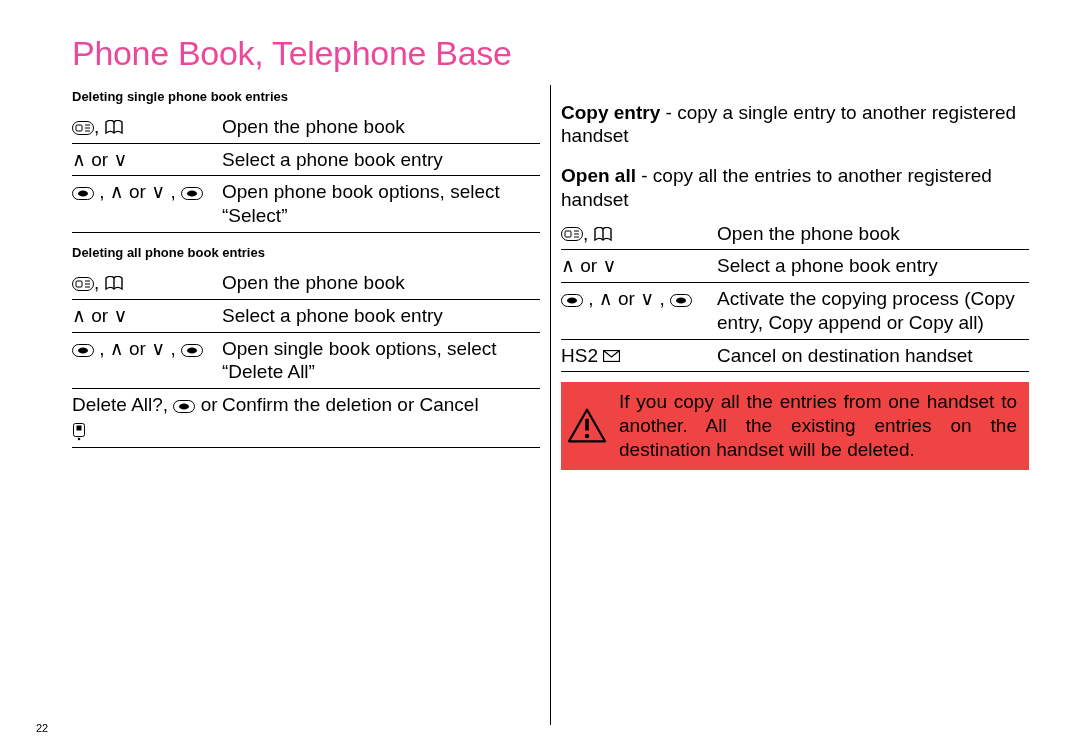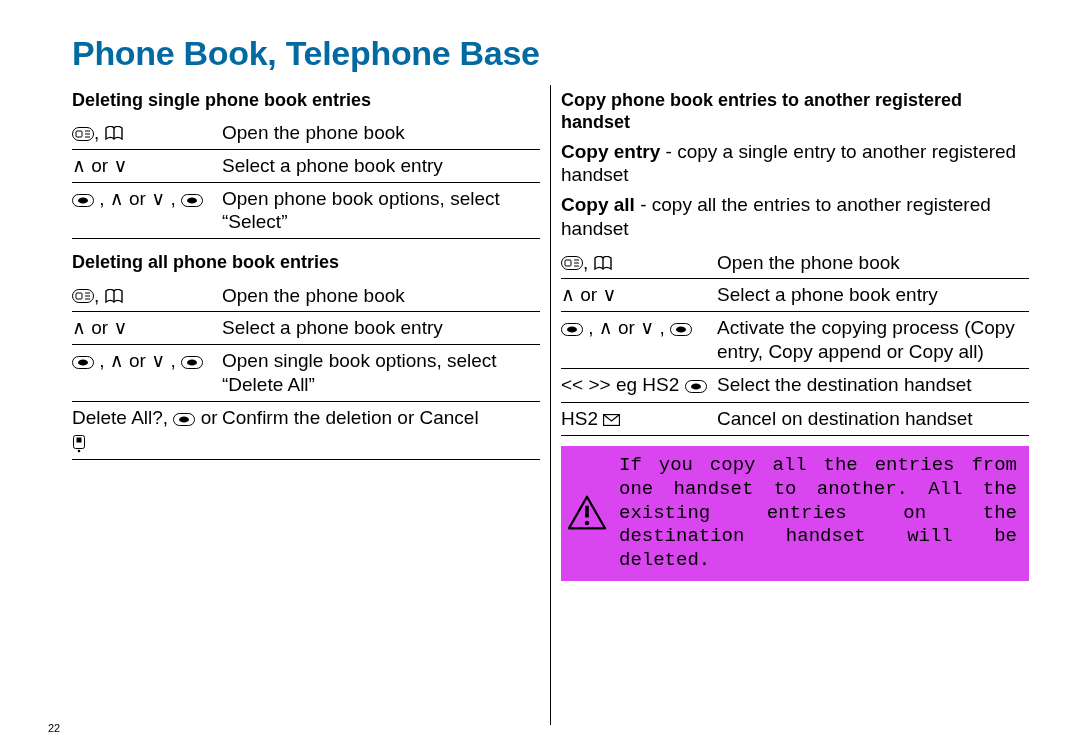--- a/index.html
+++ b/index.html
@@ -14,77 +14,76 @@
     line-height: 1.25;
     font-stretch: condensed;
     letter-spacing: 0px;
     position: relative;
   }
   .page {
     padding: 32px 36px 0 72px;
   }
   .title {
     font-size: 34px;
-    font-weight: 700;
-    color: #0369a1;
+    font-weight: 400;
+    color: #ec4899;
     margin: 0 0 10px 0;
     letter-spacing: -0.3px;
   }
   .columns {
     display: flex;
     gap: 0;
   }
   .col {
     flex: 0 0 478px;
   }
   .col.left { padding-right: 10px; }
   .col.right { padding-left: 10px; }
   .divider {
     flex: 0 0 1px;
     background: #000;
     min-height: 640px;
   }
   .sect-head {
     font-weight: 700;
-    font-size: 18px;
+    font-size: 13px;
     margin: 4px 0 6px 0;
   }
   table.inst {
     width: 100%;
     border-collapse: collapse;
   }
   table.inst td {
     border-bottom: 1px solid #000;
     padding: 4px 2px 4px 0;
     vertical-align: top;
   }
   table.inst td.keycol { width: 150px; }
   .col.right table.inst td.keycol { width: 156px; }
-  .def { margin: 1px 0 6px 0; }
+  .def { margin: 16px 0 6px 0; }
   .def b { font-weight: 700; }
   .notebox {
-    background: #d946ef;
+    background: #ef4444;
     display: flex;
     align-items: center;
     gap: 12px;
     padding: 8px 12px 8px 6px;
     margin-top: 10px;
-    font-family: Liberation Mono, monospace;
   }
   .warn-icon {
     flex: 0 0 40px;
     display: flex;
     align-items: center;
     justify-content: center;
   }
   .warn-icon svg { width: 40px; height: 36px; }
   .notebox .txt { text-align: justify; }
   .pagenum {
     position: absolute;
-    left: 48px;
+    left: 36px;
     bottom: 18px;
     font-size: 11px;
     font-stretch: normal;
   }
   
   .ico { display:inline-block; vertical-align:middle; }
   .ico svg { display:block; }
   .pill { display:inline-block; vertical-align:-2px; }
   .up, .down { font-family: sans-serif; }
 </style>
@@ -184,23 +183,22 @@
           </td>
           <td>Confirm the deletion or Cancel</td>
         </tr>
       </tbody>
         </table>
     </div>
 
     <div class="divider"></div>
 
     <div class="col right">
-      <div class="sect-head">Copy phone book entries to another registered handset</div>
       <div class="def"><b>Copy entry</b><span> - copy a single entry to another registered handset</span></div>
-      <div class="def"><b>Copy all</b><span> - copy all the entries to another registered handset</span></div>
+      <div class="def"><b>Open all</b><span> - copy all the entries to another registered handset</span></div>
 
       <table class="inst" style="margin-top:4px">
         <tbody>
             <tr>
           <td class="keycol">
             <span class="ico"><svg width="22" height="14" viewBox="0 0 22 14">
                     <rect x="0.5" y="0.5" width="21" height="13" rx="6.5" fill="none" stroke="#000"></rect>
                     <rect x="4" y="4" width="6" height="6" rx="1" fill="none" stroke="#000" stroke-width="1"></rect>
                     <line x1="13" y1="4" x2="18" y2="4" stroke="#000"></line>
                     <line x1="13" y1="7" x2="18" y2="7" stroke="#000"></line>
@@ -222,29 +220,20 @@
           <td class="keycol">
             <span class="pill"><svg width="22" height="13" viewBox="0 0 22 13">
                     <rect x="0.5" y="0.5" width="21" height="12" rx="6" fill="none" stroke="#000"></rect>
                     <ellipse cx="11" cy="6.5" rx="5" ry="3" fill="#000"></ellipse>
                   </svg></span><span> , </span><span class="up">∧</span><span> or </span><span class="down">∨</span><span> , </span><span class="pill"><svg width="22" height="13" viewBox="0 0 22 13">
                     <rect x="0.5" y="0.5" width="21" height="12" rx="6" fill="none" stroke="#000"></rect>
                     <ellipse cx="11" cy="6.5" rx="5" ry="3" fill="#000"></ellipse>
                   </svg></span>
           </td>
           <td>Activate the copying process (Copy entry, Copy append or Copy all)</td>
-        </tr>
-        <tr>
-          <td class="keycol">
-            <span>&lt;&lt; &gt;&gt; eg HS2 </span><span class="pill"><svg width="22" height="13" viewBox="0 0 22 13">
-                    <rect x="0.5" y="0.5" width="21" height="12" rx="6" fill="none" stroke="#000"></rect>
-                    <ellipse cx="11" cy="6.5" rx="5" ry="3" fill="#000"></ellipse>
-                  </svg></span>
-          </td>
-          <td>Select the destination handset</td>
         </tr>
         <tr>
           <td class="keycol">
             <span>HS2 </span><span class="ico"><svg width="17" height="12" viewBox="0 0 17 12">
                     <rect x="0.5" y="0.5" width="16" height="11" fill="none" stroke="#000" stroke-width="1.3"></rect>
                     <polyline points="0.5,0.5 8.5,7 16.5,0.5" fill="none" stroke="#000" stroke-width="1.3"></polyline>
                   </svg></span>
           </td>
           <td>Cancel on destination handset</td>
         </tr>

